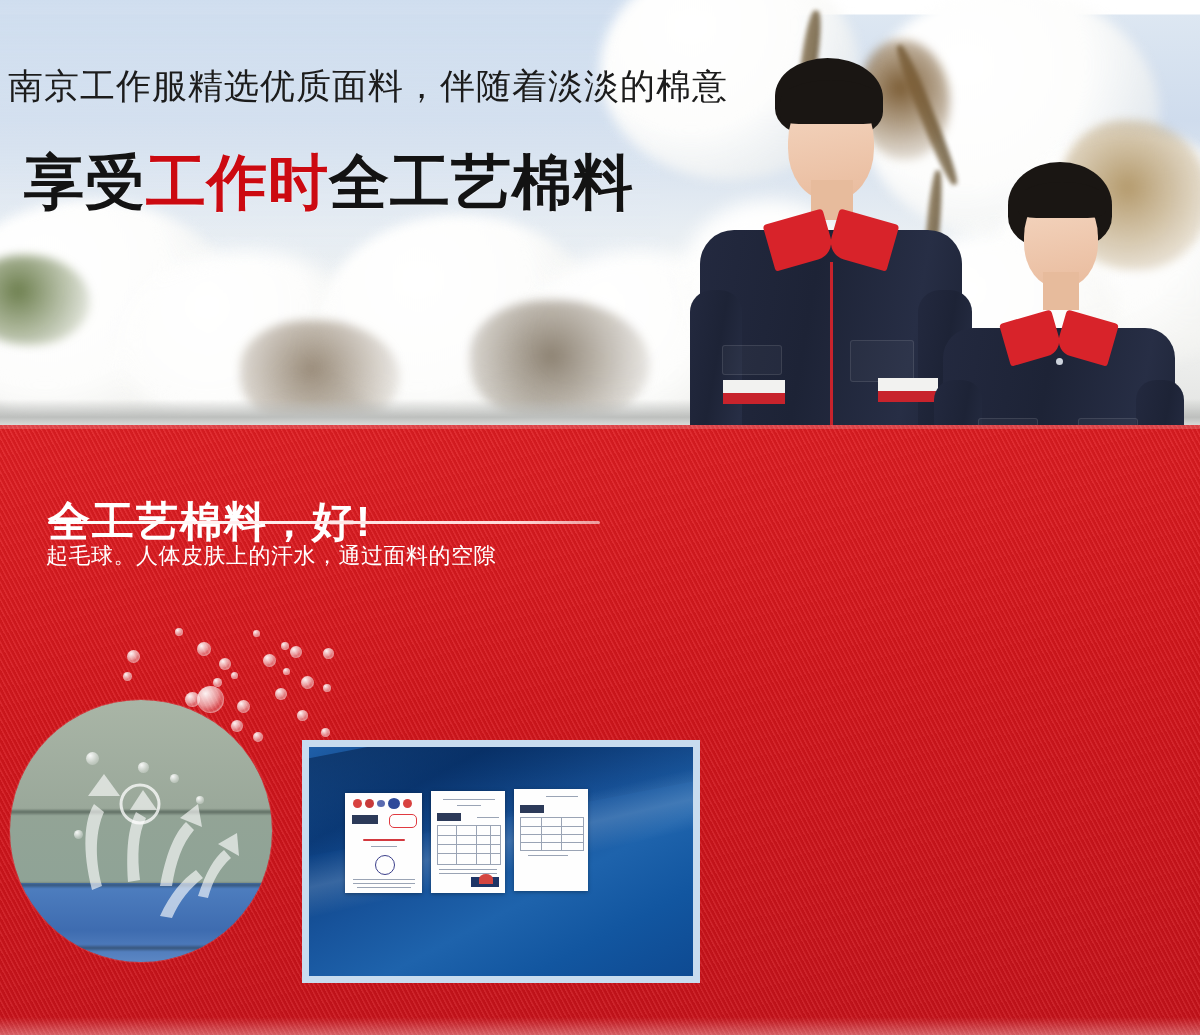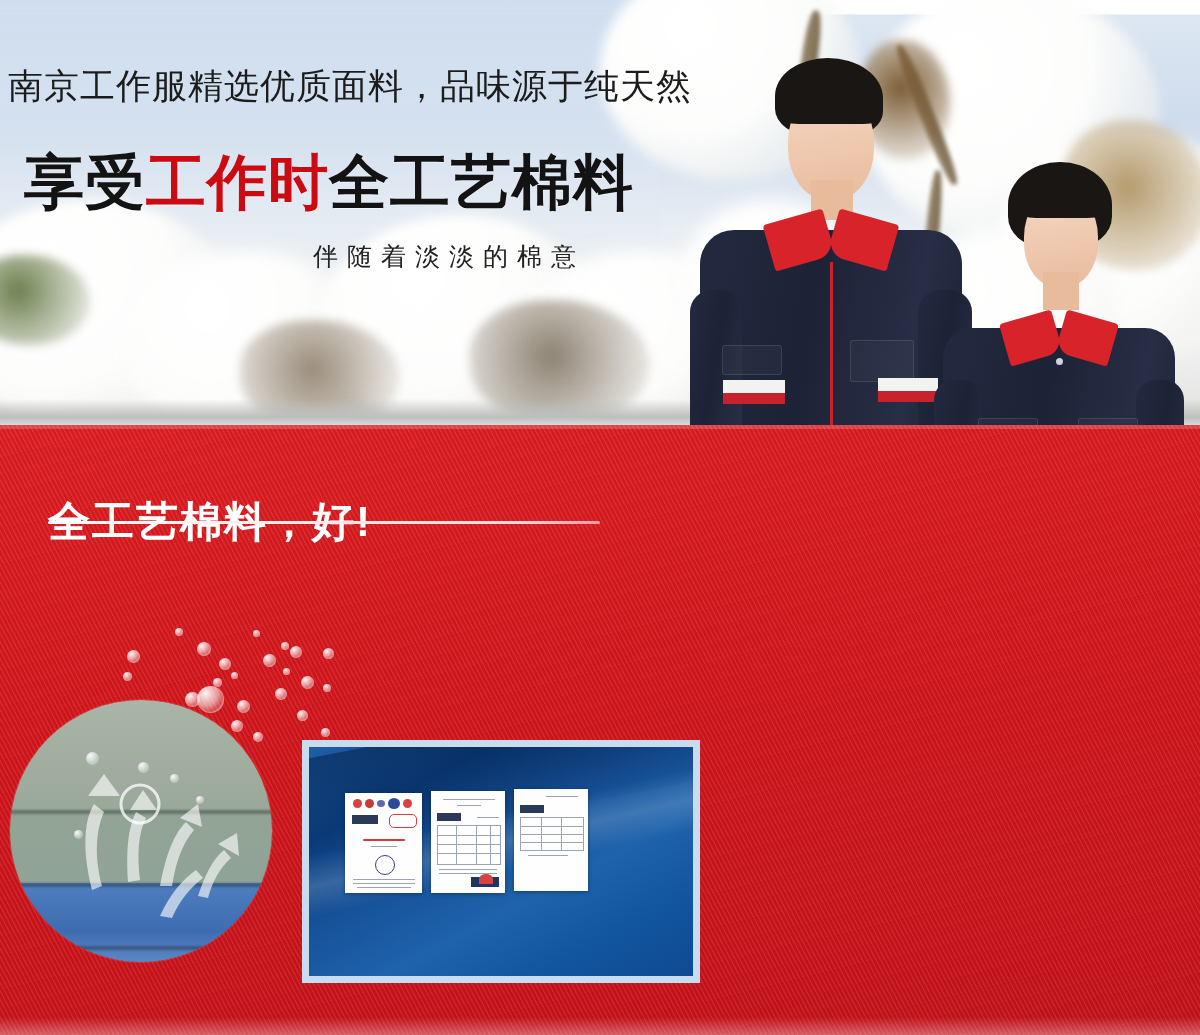--- a/index.html
+++ b/index.html
@@ -121,25 +121,24 @@
 
       <div class="twig" style="left:800px;top:10px;width:16px;height:120px;transform:rotate(8deg);"></div>
       <div class="twig" style="left:920px;top:40px;width:14px;height:150px;transform:rotate(-22deg);"></div>
       <div class="twig" style="left:925px;top:170px;width:13px;height:150px;transform:rotate(5deg);"></div>
       <div class="leafy" style="left:860px;top:40px;width:90px;height:120px;background:radial-gradient(circle at 45% 40%,#7b5c34,rgba(123,92,52,0));"></div>
       <div class="leafy" style="left:1060px;top:120px;width:150px;height:150px;background:radial-gradient(circle at 45% 45%,#b49a6c,rgba(180,154,108,0));"></div>
 
       <div class="hero-fade"></div>
     </div>
 
-    <div class="h-line1">南京工作服精选优质面料，品味源于纯天然</div>
+    <div class="h-line1">南京工作服精选优质面料，伴随着淡淡的棉意</div>
 
     <div class="h-line2"><span>享受</span><span class="accent">工作时</span><span>全工艺棉料</span></div>
 
-    <div class="h-line3">伴随着淡淡的棉意</div>
   </section>
 
   <div class="models">
 
     <div class="model">
       <div class="m-hair" style="left:115px;top:18px;width:108px;height:78px;border-radius:55% 58% 35% 40%;"></div>
       <div class="m-head" style="left:128px;top:48px;width:86px;height:112px;"></div>
       <div class="m-hair" style="left:120px;top:40px;width:102px;height:44px;border-radius:60% 60% 22% 22%;"></div>
       <div class="m-neck" style="left:151px;top:140px;width:42px;height:40px;"></div>
       <div class="m-tee" style="left:146px;top:205px;width:52px;height:50px;border-radius:20px 20px 0 0;"></div>
@@ -195,20 +194,21 @@
   </div>
 
   <section class="redpanel">
     <div class="red-topfade"></div>
     <div class="red-botfade"></div>
   </section>
 
   <h2 class="r-title">全工艺棉料，好!</h2>
   <div class="r-rule"></div>
   <div class="r-body">
+    <div>起毛球。人体皮肤上的汗水，通过面料的空隙</div>
   </div>
 
   <div class="bubbles">
     <div class="bub" style="left:42px;top:22px;width:13px;height:13px;"></div>
     <div class="bub" style="left:38px;top:44px;width:9px;height:9px;"></div>
     <div class="bub" style="left:90px;top:0px;width:8px;height:8px;"></div>
     <div class="bub" style="left:112px;top:14px;width:14px;height:14px;"></div>
     <div class="bub" style="left:134px;top:30px;width:12px;height:12px;"></div>
     <div class="bub" style="left:128px;top:50px;width:9px;height:9px;"></div>
     <div class="bub" style="left:146px;top:44px;width:7px;height:7px;"></div>

